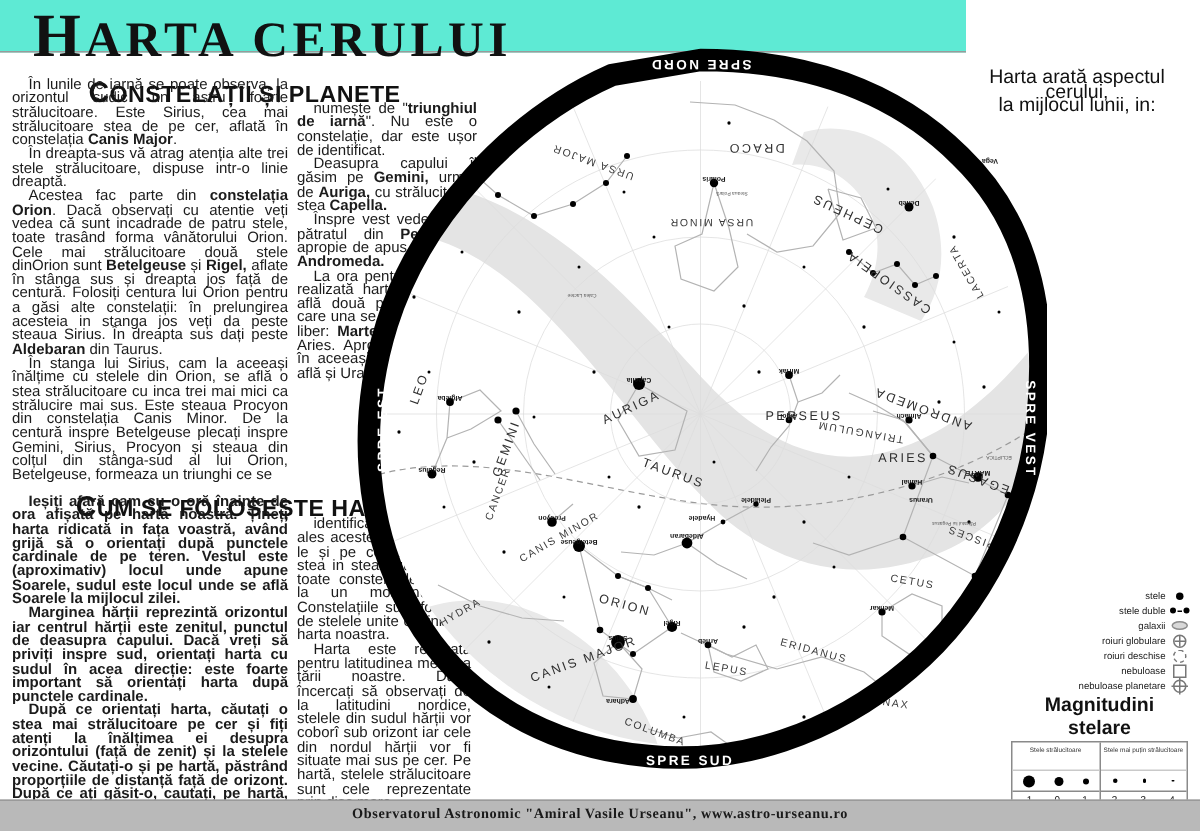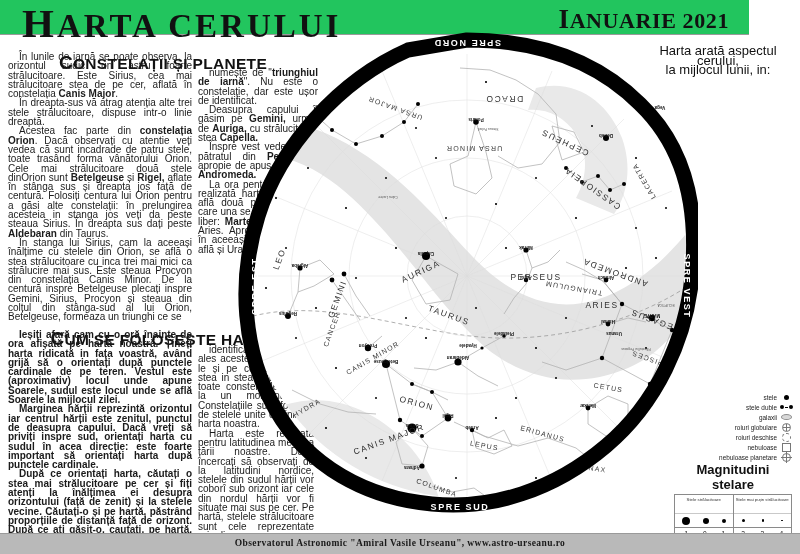--- a/index.html
+++ b/index.html
@@ -4,22 +4,22 @@
 <style>
   html,body{margin:0;padding:0;}
   body{
     width:800px;height:554px;overflow:hidden;position:relative;
     background:#ffffff;
     font-family:"Liberation Sans", sans-serif;
     color:#111;
   }
   
   #header{
-    position:absolute;left:0;top:0;width:749px;height:34px;
-    background:#22c55e;
+    position:absolute;left:0;top:0;width:644px;height:34px;
+    background:#5eead4;
     border-bottom:1px solid #9a9a9a;
   }
   #title{
     position:absolute;left:22px;top:-1px;
     font-family:"Liberation Serif", serif;
     font-weight:bold;font-size:33px;letter-spacing:3px;
     color:#111;
   }
   #title .cap{font-size:41px;}
   #month{
@@ -116,21 +116,20 @@
   .magcol:last-child{border-right:none;}
   .maghead{font-size:4.3px;text-align:center;line-height:5px;padding:2px 1px;color:#333;min-height:14px;}
   .magdots{display:flex;align-items:center;justify-content:space-around;height:13px;border-top:1px solid #c9c9c9;}
   .magnums{display:flex;align-items:center;justify-content:space-around;height:11px;font-size:6.6px;border-top:1px solid #8a8a8a;}
 </style>
 </head>
 <body>
 
 <div id="header">
   <div id="title"><span class="cap">H</span><span>ARTA CERULUI</span></div>
-  <div id="month"><span class="cap">I</span><span>ANUARIE 2021</span></div>
 </div>
 
 <div id="h1" class="sec-head"><span class="cap">C</span><span>ONSTELAȚII ȘI PLANETE</span></div>
 <div id="h2" class="sec-head"><span class="cap">C</span><span>UM SE FOLOSEȘTE HARTA</span></div>
 
 <div id="c1" class="col">
     <p>În lunile de iarnă se poate observa, la orizontul sudic un astru foarte strălucitoare. Este Sirius, cea mai strălucitoare stea de pe cer, aflată în constelația <b>Canis Major</b>.</p>
     <p>În dreapta-sus vă atrag atenția alte trei stele strălucitoare, dispuse intr-o linie dreaptă.</p>
     <p>Acestea fac parte din <b>constelația Orion</b>. Dacă observați cu atentie veți vedea că sunt incadrade de patru stele, toate trasând forma vânătorului Orion. Cele mai strălucitoare două stele dinOrion sunt <b>Betelgeuse</b> și <b>Rigel,</b> aflate în stânga sus și dreapta jos față de centură. Folosiți centura lui Orion pentru a găsi alte constelații: în prelungirea acesteia in stanga jos veți da peste steaua Sirius. În dreapta sus dați peste <b>Aldebaran</b> din Taurus.</p>
     <p>În stanga lui Sirius, cam la aceeași înălțime cu stelele din Orion, se află o stea strălucitoare cu inca trei mai mici ca strălucire mai sus. Este steaua Procyon din constelația Canis Minor. De la centură inspre Betelgeuse plecați inspre Gemini, Sirius, Procyon și steaua din colțul din stânga-sud al lui Orion, Betelgeuse, formeaza un triunghi ce se</p>

